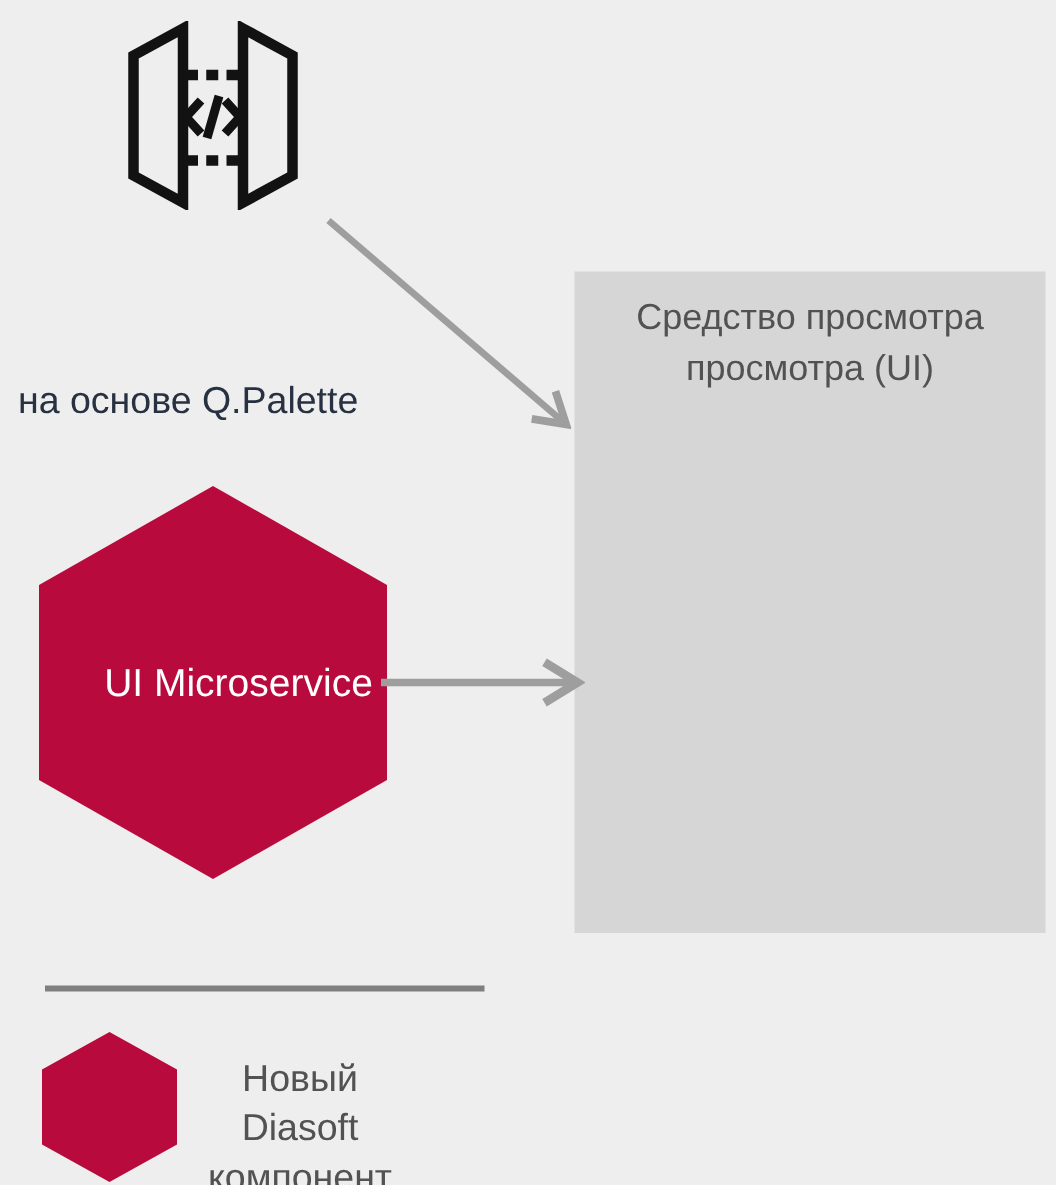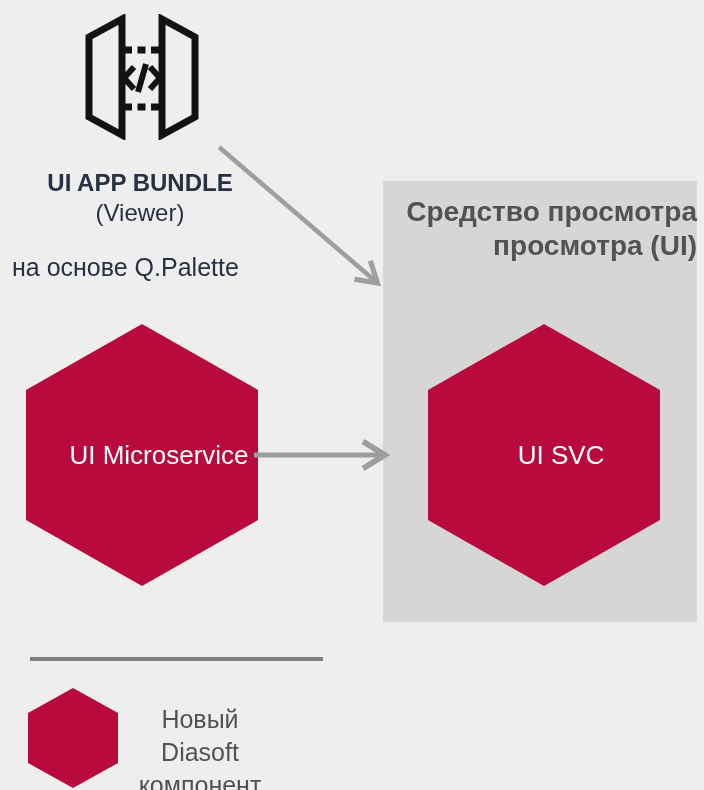--- a/index.html
+++ b/index.html
@@ -12,22 +12,22 @@
   body{
     background:var(--background);
     font-family:"Liberation Sans","DejaVu Sans",sans-serif;
     position:relative;overflow:hidden;
   }
   .canvas{position:absolute;inset:0;}
 
   
   .panel{position:absolute;left:383px;top:181px;width:314px;height:441px;background:var(--panel);z-index:1;}
   .panel-title{
-    position:absolute;left:0;top:14px;width:100%;text-align:right;
-    color:var(--gray-text);font-size:28px;line-height:34px;font-weight:700;
+    position:absolute;left:0;top:14px;width:100%;text-align:center;
+    color:var(--gray-text);font-size:24px;line-height:34px;font-weight:400;
   }
 
   
   .bundle-icon{position:absolute;left:78px;top:14px;width:128px;height:126px;z-index:2;}
   .bundle-caption{
     position:absolute;left:20px;top:168px;width:240px;text-align:center;
     color:var(--dark-text);font-size:24px;line-height:30px;z-index:2;
   }
   .bundle-caption .t1{font-weight:700;display:block;}
   .bundle-caption .t2{font-weight:400;display:block;}
@@ -74,39 +74,29 @@
   <svg class="bundle-icon" viewBox="0 0 128 126" fill="none">
     <path d="M44 5 L11 23 L11 103 L44 121 Z" stroke="var(--icon-stroke)" stroke-width="7" stroke-linejoin="miter"></path>
     <path d="M84 5 L117 23 L117 103 L84 121 Z" stroke="var(--icon-stroke)" stroke-width="7" stroke-linejoin="miter"></path>
     <path d="M46 36 H 84" stroke="var(--icon-stroke)" stroke-width="7" stroke-dasharray="8 5.5"></path>
     <path d="M46 93 H 84" stroke="var(--icon-stroke)" stroke-width="7" stroke-dasharray="8 5.5"></path>
     <path d="M56 53 L46 64 L56 75" stroke="var(--icon-stroke)" stroke-width="6" stroke-linejoin="miter"></path>
     <path d="M72 53 L82 64 L72 75" stroke="var(--icon-stroke)" stroke-width="6" stroke-linejoin="miter"></path>
     <path d="M68 50 L60 78" stroke="var(--icon-stroke)" stroke-width="6"></path>
   </svg>
 
-  <div class="bundle-caption">
-    <span class="t1">UI APP BUNDLE</span>
-    <span class="t2">(Viewer)</span>
-  </div>
   <div class="bundle-note">на основе Q.Palette</div>
 
   <div class="hex-node hex-left">
     <svg viewBox="0 0 232 262">
       <polygon class="hex-fill" points="116,0 232,66 232,196 116,262 0,196 0,66"></polygon>
     </svg>
     <div class="hex-label">UI Microservice</div>
   </div>
 
-  <div class="hex-node hex-right">
-    <svg viewBox="0 0 232 262">
-      <polygon class="hex-fill" points="116,0 232,66 232,196 116,262 0,196 0,66"></polygon>
-    </svg>
-    <div class="hex-label">UI SVC</div>
-  </div>
 
   <svg class="arrows">
     <defs>
       <marker id="ah" markerWidth="6" markerHeight="6.6" refX="4" refY="3.3" orient="auto" markerUnits="strokeWidth">
         <path d="M0.6,0.6 L5,3.3 L0.6,6" fill="none" stroke="var(--arrow)" stroke-width="1.15"></path>
       </marker>
     </defs>
     <line x1="219" y1="147" x2="374" y2="280" stroke="var(--arrow)" stroke-width="4.5" marker-end="url(#ah)"></line>
     <line x1="254" y1="455" x2="380" y2="455" stroke="var(--arrow)" stroke-width="5" marker-end="url(#ah)"></line>
   </svg>

